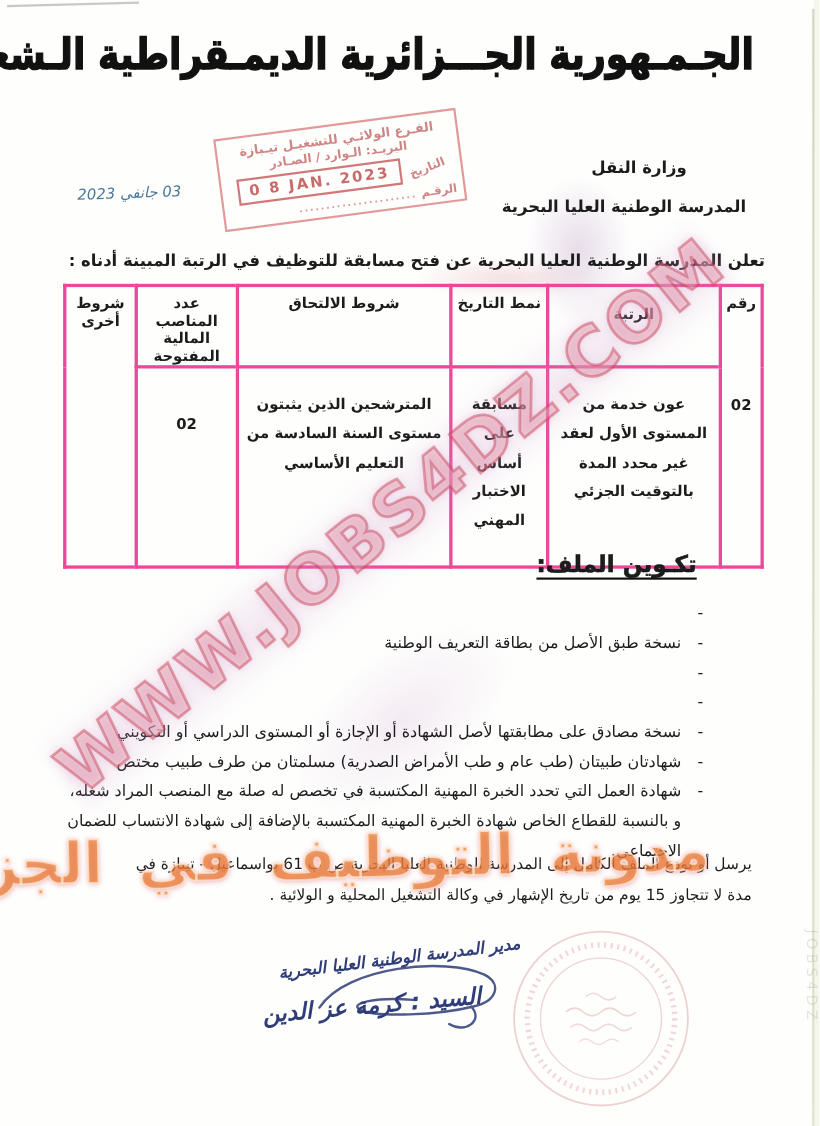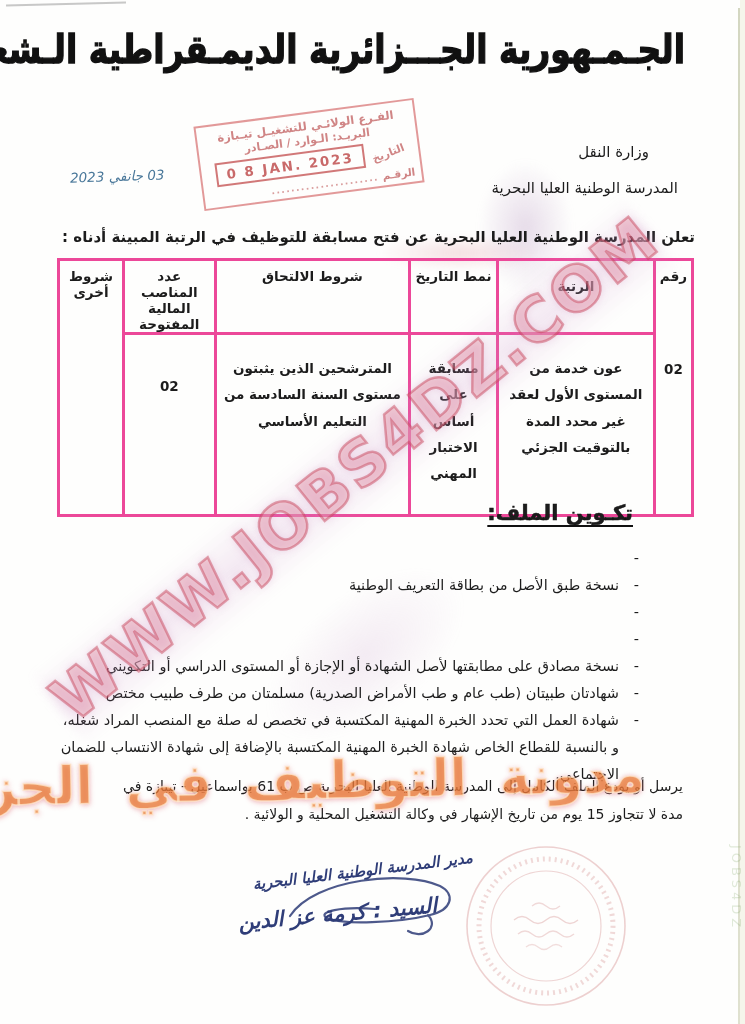--- a/index.html
+++ b/index.html
@@ -28,22 +28,22 @@
   .rect-stamp .dbox { border:2px solid rgba(201,96,96,.85); padding:2px 9px; font-size:13.5px;
     letter-spacing:2px; color:#c96a6a; white-space:nowrap; direction:ltr; }
   .rect-stamp .num-row { display:flex; direction:rtl; align-items:center; justify-content:flex-start; gap:4px; margin-top:3px; font-size:10.5px; }
   .rect-stamp .dots { letter-spacing:1.5px; opacity:.8; font-size:9px; padding-top:3px; }
 
   
   .hand-date { position:absolute; left:70px; top:168px; font-size:13.5px; color:#4a789a;
     font-style:italic; letter-spacing:1px; transform:rotate(-2deg); z-index:2; }
 
   
-  .ministry { position:absolute; top:143px; right:96px; font-size:15px; font-weight:400; z-index:2; }
-  .school   { position:absolute; top:179px; right:67px;  font-size:15px; font-weight:400; z-index:2; }
+  .ministry { position:absolute; top:143px; right:121px; font-size:15px; font-weight:700; z-index:2; }
+  .school   { position:absolute; top:179px; right:67px;  font-size:15px; font-weight:700; z-index:2; }
 
   
   .announce { position:absolute; top:228px; right:50px; font-size:15px; font-weight:700;
     white-space:nowrap; z-index:2; }
 
   
   table.jobs { position:absolute; top:258px; left:57px; width:637px; border-collapse:collapse;
     direction:rtl; z-index:2; }
   table.jobs th, table.jobs td { border:3px solid #ec4899; font-weight:600; }
   table.jobs th { height:57px; vertical-align:top; padding:7px 4px 0; font-size:13.5px; text-align:center; }

